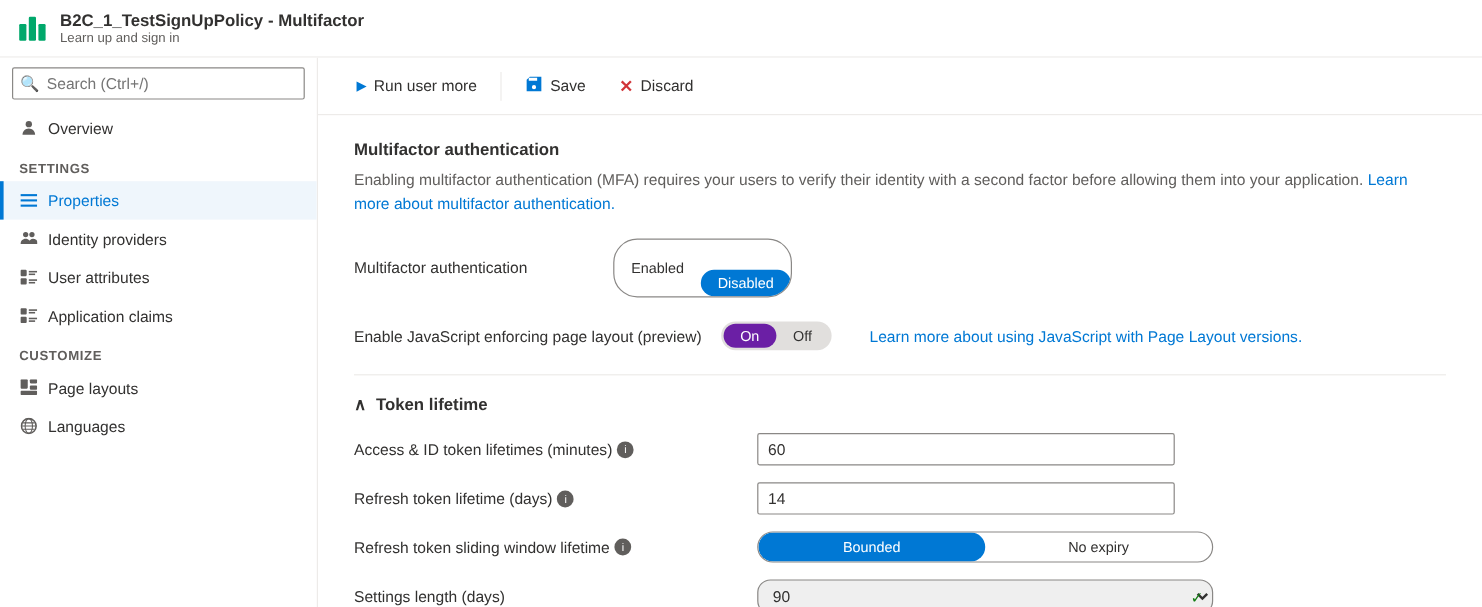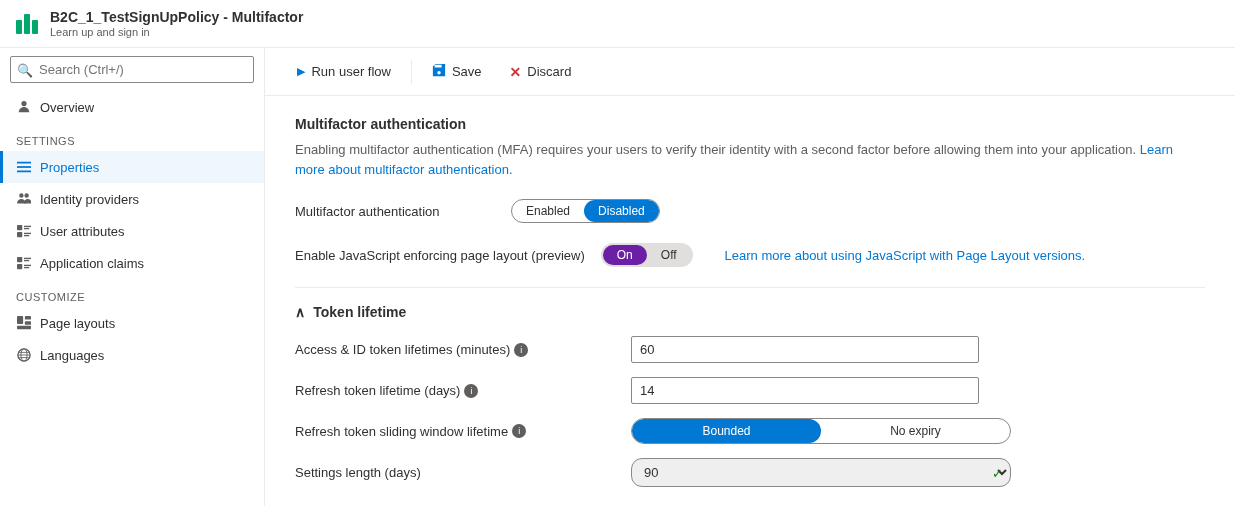--- a/index.html
+++ b/index.html
@@ -21,21 +21,21 @@
     .main-layout { display: flex; flex: 1; overflow: hidden; }
 
     
     .sidebar { width: 265px; border-right: 1px solid #edebe9; background: #fff; display: flex; flex-direction: column; overflow-y: auto; flex-shrink: 0; }
     .search-box { margin: 8px 10px; position: relative; }
     .search-box input { width: 100%; padding: 5px 8px 5px 28px; border: 1px solid #8a8886; border-radius: 2px; font-size: 13px; color: #323130; }
     .search-icon-wrap { position: absolute; left: 7px; top: 50%; transform: translateY(-50%); color: #605e5c; font-size: 13px; }
 
     .nav-item { display: flex; align-items: center; padding: 8px 16px; cursor: pointer; color: #323130; gap: 8px; font-size: 13px; }
     .nav-item.active { background: #eff6fc; color: #0078d4; border-left: 3px solid #0078d4; padding-left: 13px; }
-    .nav-section { padding: 12px 16px 4px; font-size: 11px; font-weight: 400; color: #605e5c; text-transform: uppercase; letter-spacing: 0.5px; }
+    .nav-section { padding: 12px 16px 4px; font-size: 11px; font-weight: 700; color: #605e5c; text-transform: uppercase; letter-spacing: 0.5px; }
     .nav-icon { width: 16px; height: 16px; display: flex; align-items: center; justify-content: center; flex-shrink: 0; }
 
     
     .content-area { flex: 1; display: flex; flex-direction: column; overflow: hidden; }
 
     
     .toolbar { display: flex; align-items: center; padding: 8px 20px; border-bottom: 1px solid #edebe9; background: #fff; gap: 4px; height: 48px; }
     .toolbar-btn { display: flex; align-items: center; gap: 6px; padding: 5px 12px; border: none; background: transparent; cursor: pointer; color: #323130; font-size: 13px; border-radius: 2px; }
     .toolbar-divider { width: 1px; height: 24px; background: #edebe9; margin: 0 4px; }
 
@@ -47,21 +47,21 @@
     .section-desc a { color: #0078d4; text-decoration: none; }
 
     
     .setting-row { display: flex; align-items: center; margin-bottom: 20px; gap: 16px; }
     .setting-label { font-size: 13px; color: #323130; min-width: 200px; }
 
     
     .toggle-group { display: flex; align-items: center; border: 1px solid #8a8886; border-radius: 20px; overflow: hidden; background: #fff; }
     .toggle-option { padding: 4px 14px; font-size: 12px; cursor: pointer; color: #323130; }
     .toggle-option.active { background: #0078d4; color: #fff; border-radius: 20px; }
-    .toggle-option.active.disabled-opt { background: #0078d4; }
+    .toggle-option.active.disabled-opt { background: #0078d4; margin-top: 25px; }
 
     
     .onoff-toggle { display: flex; align-items: center; background: #e1dfdd; border-radius: 20px; padding: 2px; gap: 0; border: none; cursor: pointer; }
     .onoff-option { padding: 3px 14px; font-size: 12px; border-radius: 20px; cursor: pointer; color: #323130; }
     .onoff-option.on-active { background: #6b1fa5; color: #fff; }
 
     
     .token-section { border-top: 1px solid #edebe9; padding-top: 16px; margin-top: 4px; }
     .token-header { display: flex; align-items: center; gap: 8px; margin-bottom: 16px; font-size: 14px; font-weight: 600; color: #323130; cursor: pointer; }
     .token-row { display: flex; align-items: center; margin-bottom: 14px; gap: 16px; }
@@ -195,21 +195,21 @@
         </span>
         <span>Languages</span>
       </div>
     </div>
 
     <div class="content-area">
 
       <div class="toolbar">
         <button class="toolbar-btn">
           <span style="color:#0078d4; font-size:11px;">▶</span>
-          <span>Run user flow</span>
+          <span>Run user more</span>
         </button>
         <div class="toolbar-divider"></div>
         <button class="toolbar-btn">
           <span>
             <svg width="14" height="14" viewBox="0 0 16 16" fill="#0078d4">
                 <path d="M14 1H4L1 4v11h14V1zm-6 12a2 2 0 110-4 2 2 0 010 4zm3-8H3V2h8v3z"></path>
               </svg>
           </span>
           <span>Save</span>
         </button>

